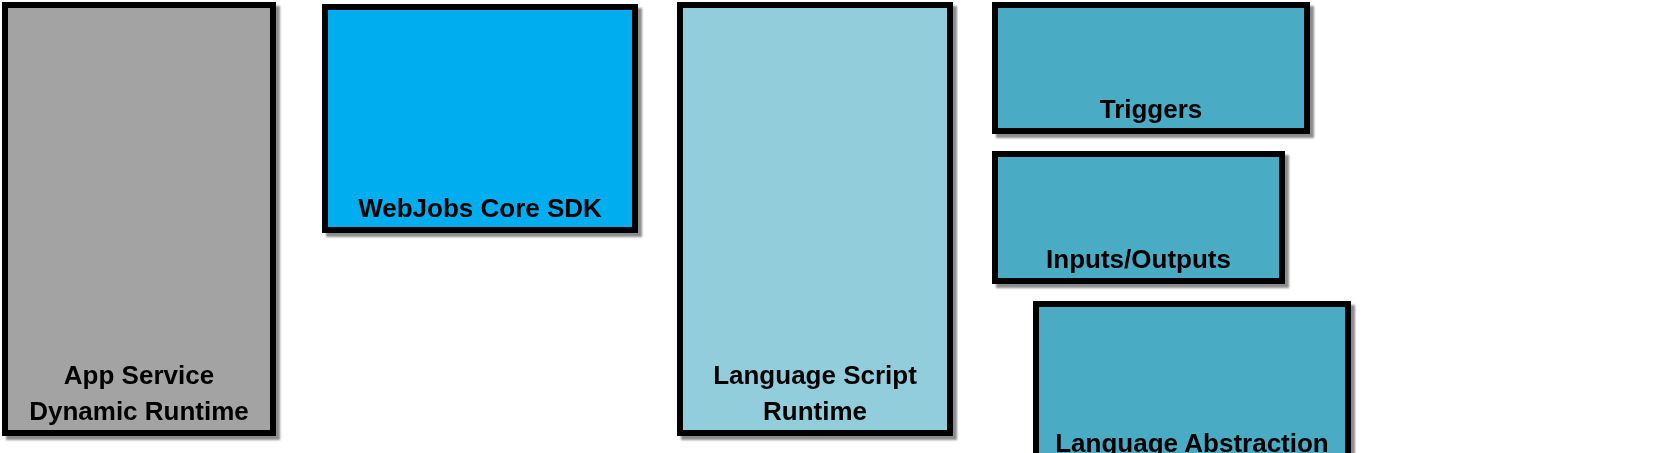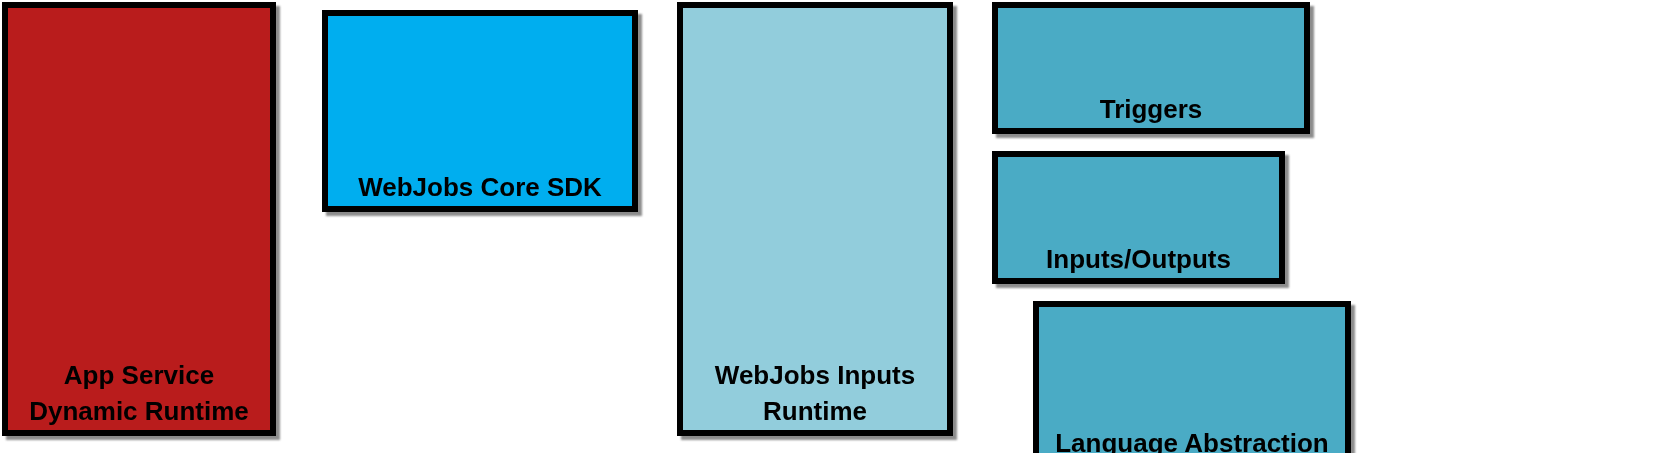--- a/index.html
+++ b/index.html
@@ -32,32 +32,32 @@
   .box .label {
     white-space: pre-line;
     padding: 0 6px;
   }
 </style>
 </head>
 <body>
 
 <div class="canvas">
 
-  <div class="box" style="left: 2px; top: 2px; width: 274px; height: 434px; background-color: #b91c1c;">
+  <div class="box" style="left: 2px; top: 2px; width: 274px; height: 434px; background-color: #a3a3a3;">
     <span class="label">App Service
 Dynamic Runtime</span>
   </div>
 
-  <div class="box" style="left: 322px; top: 10px; width: 316px; height: 202px; background-color: rgb(0, 174, 239);">
+  <div class="box" style="left: 322px; top: 4px; width: 316px; height: 229px; background-color: rgb(0, 174, 239);">
     <span class="label">WebJobs Core SDK</span>
   </div>
 
 
   <div class="box" style="left: 677px; top: 2px; width: 276px; height: 434px; background-color: rgb(146, 205, 220);">
-    <span class="label">WebJobs Inputs
+    <span class="label">Language Script
 Runtime</span>
   </div>
 
   <div class="box" style="left: 992px; top: 2px; width: 318px; height: 132px; background-color: rgb(74, 171, 197);">
     <span class="label">Triggers</span>
   </div>
 
   <div class="box" style="left: 992px; top: 151px; width: 293px; height: 133px; background-color: rgb(74, 171, 197);">
     <span class="label">Inputs/Outputs</span>
   </div>

